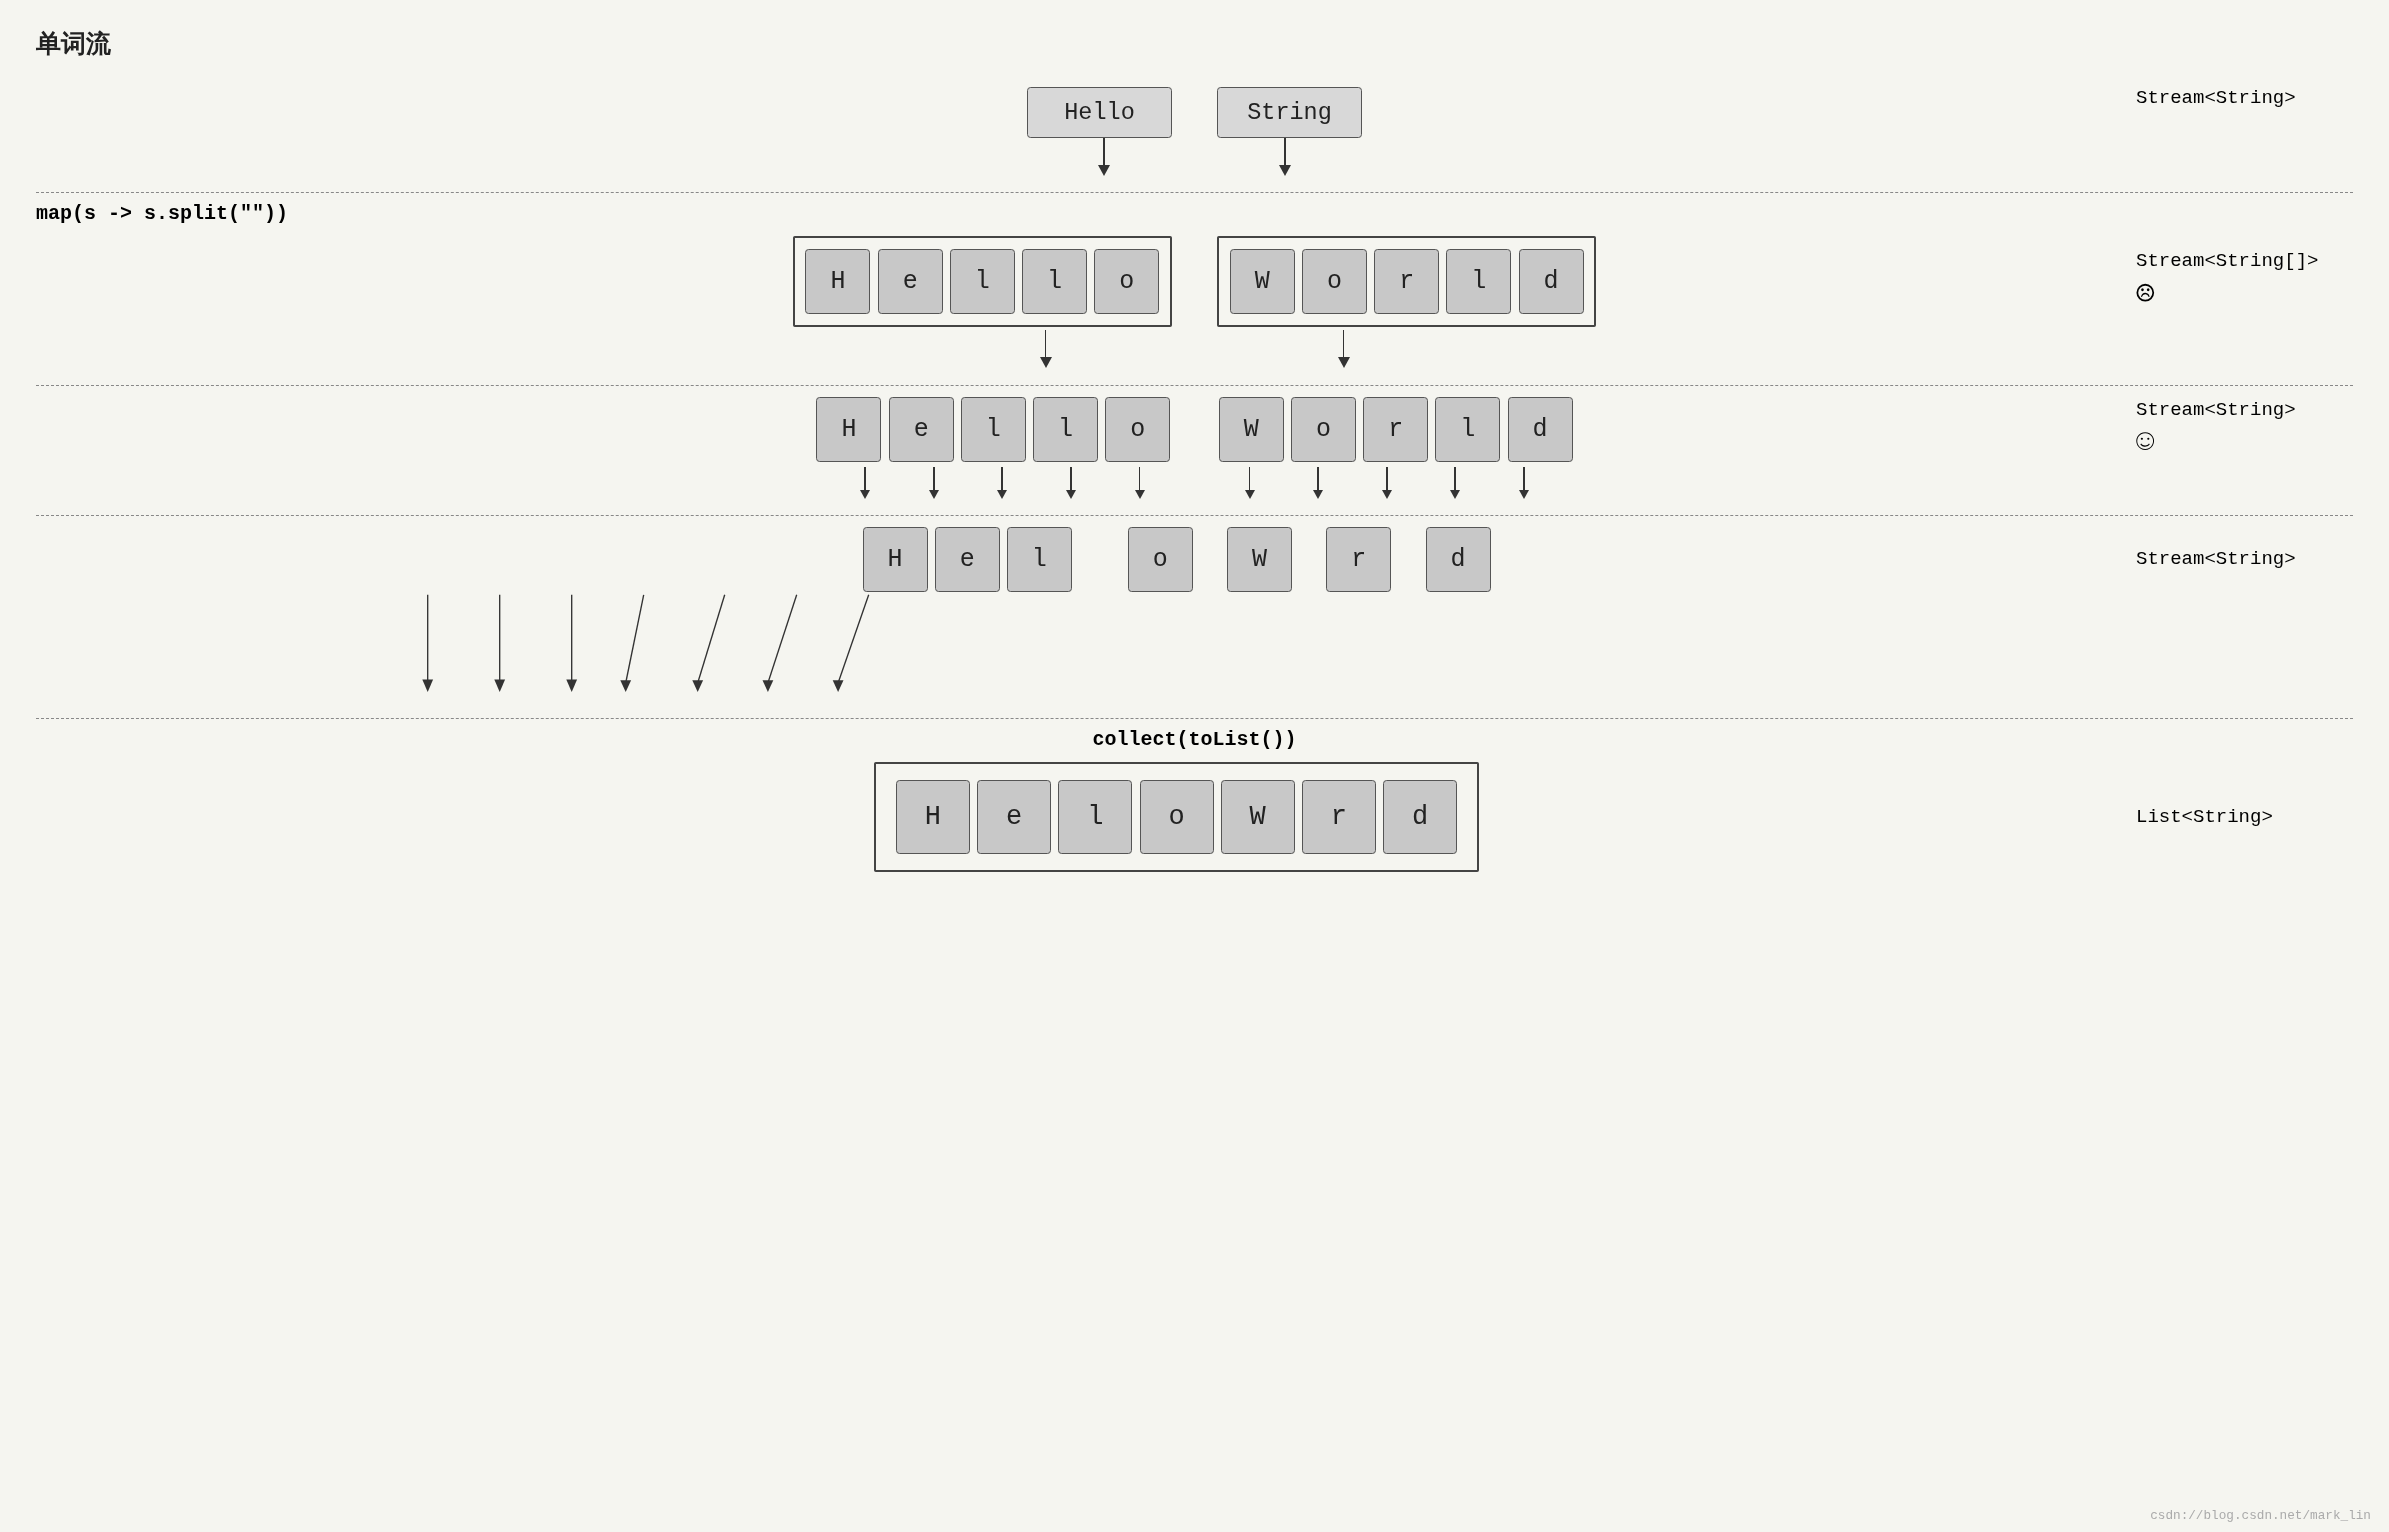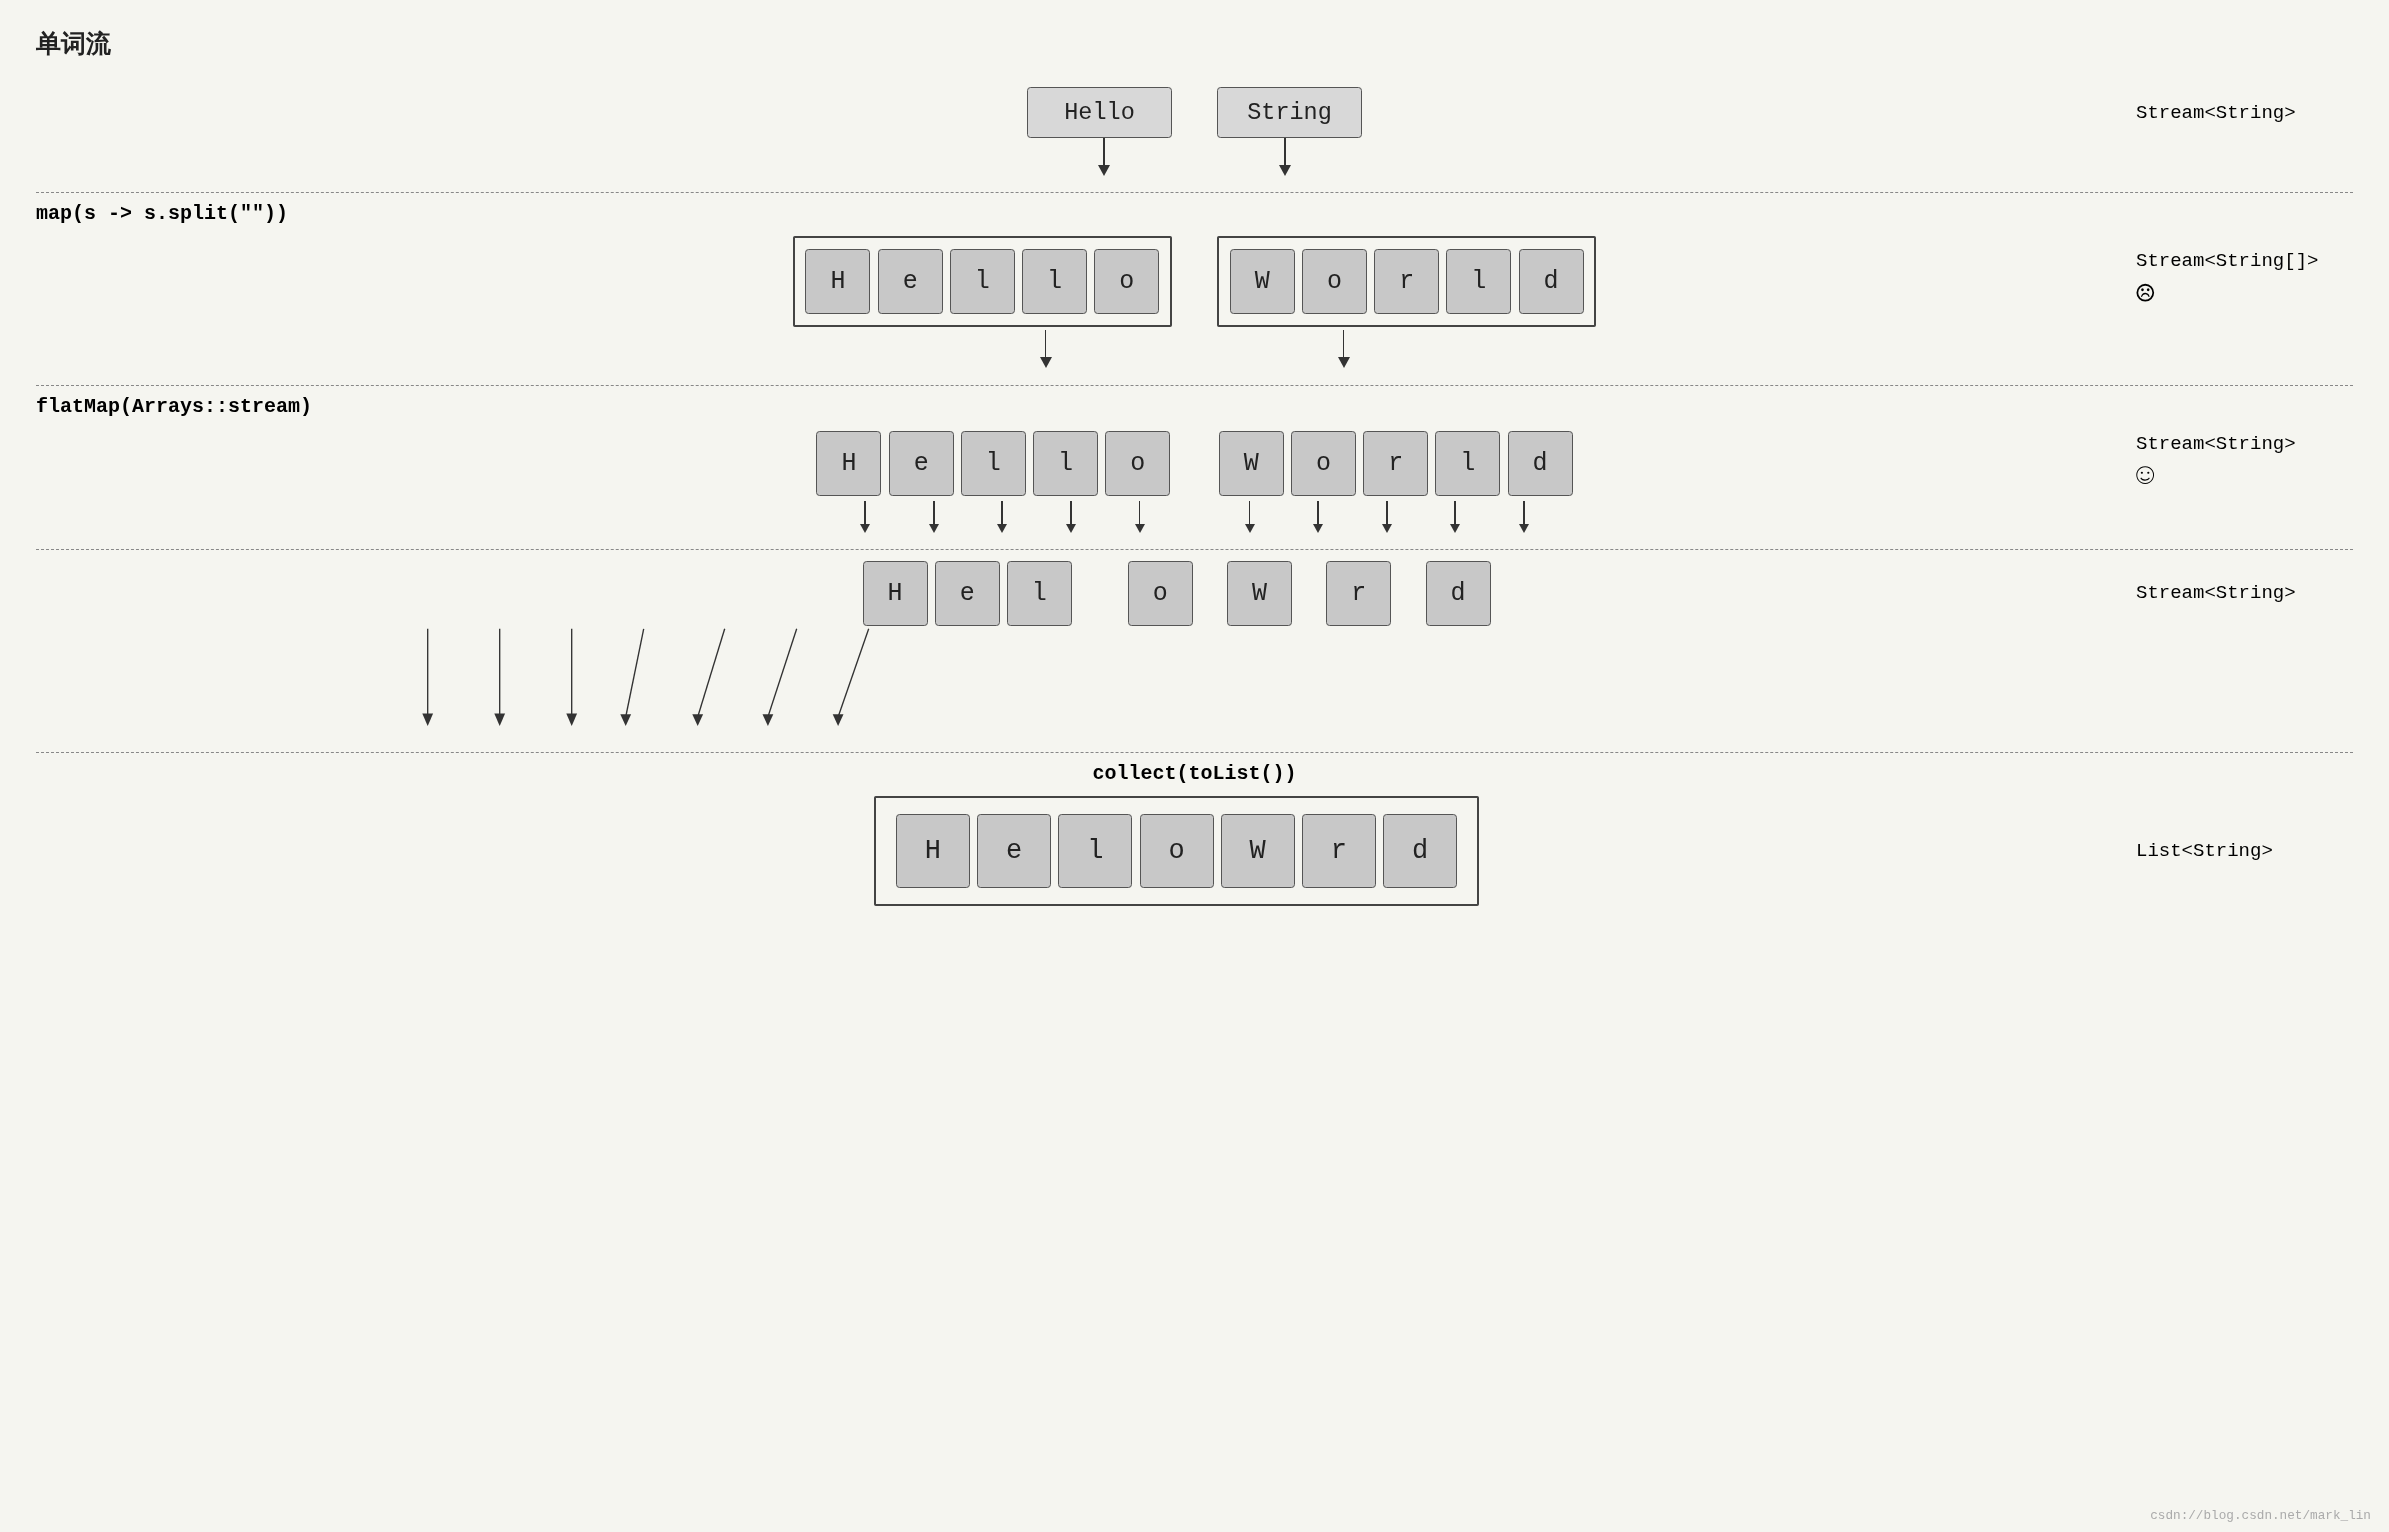--- a/index.html
+++ b/index.html
@@ -98,21 +98,21 @@
       border-radius: 1.8px;
     }
   </style>
 </head>
 <body>
 
 <div class="page-title">单词流</div>
 
 <div class="diagram-wrapper">
 
-  <div style="display:flex; align-items:center; margin-bottom:0; padding: 9px 0 0 0;">
+  <div style="display:flex; margin-bottom:0; padding: 9px 0 0 0;">
     <div style="width:235px;"></div>
     <div style="flex:1; display:flex; justify-content:center;">
       <div class="two-groups">
         <div class="word-box">Hello</div>
         <div class="word-box">String</div>
       </div>
     </div>
     <div style="width:235px; font-size:19px; font-family:'Courier New',monospace; padding-left:18px;">Stream&lt;String&gt;</div>
   </div>
 
@@ -177,23 +177,20 @@
           <div style="width:1.8px; height:27px; background:#333;"></div>
           <div style="width:0; height:0; border-left:6.3px solid transparent; border-right:6.3px solid transparent; border-top:11px solid #333;"></div>
         </div>
       </div>
     </div>
     <div style="width:235px;"></div>
   </div>
 
   <div class="dashed-line"></div>
 
-  <div style="font-size:20px; font-family:'Courier New',monospace; font-weight:bold; margin-bottom:11px;">
-    <span>flatMap</span><span>(Arrays::stream)</span>
-  </div>
 
   <div style="display:flex; align-items:center;">
     <div style="width:235px;"></div>
     <div style="flex:1; display:flex; justify-content:center;">
       <div style="display:flex; gap:45px; align-items:center;">
         <div class="flat-group">
           <div class="letter-box">H</div>
           <div class="letter-box">e</div>
           <div class="letter-box">l</div>
           <div class="letter-box">l</div>

